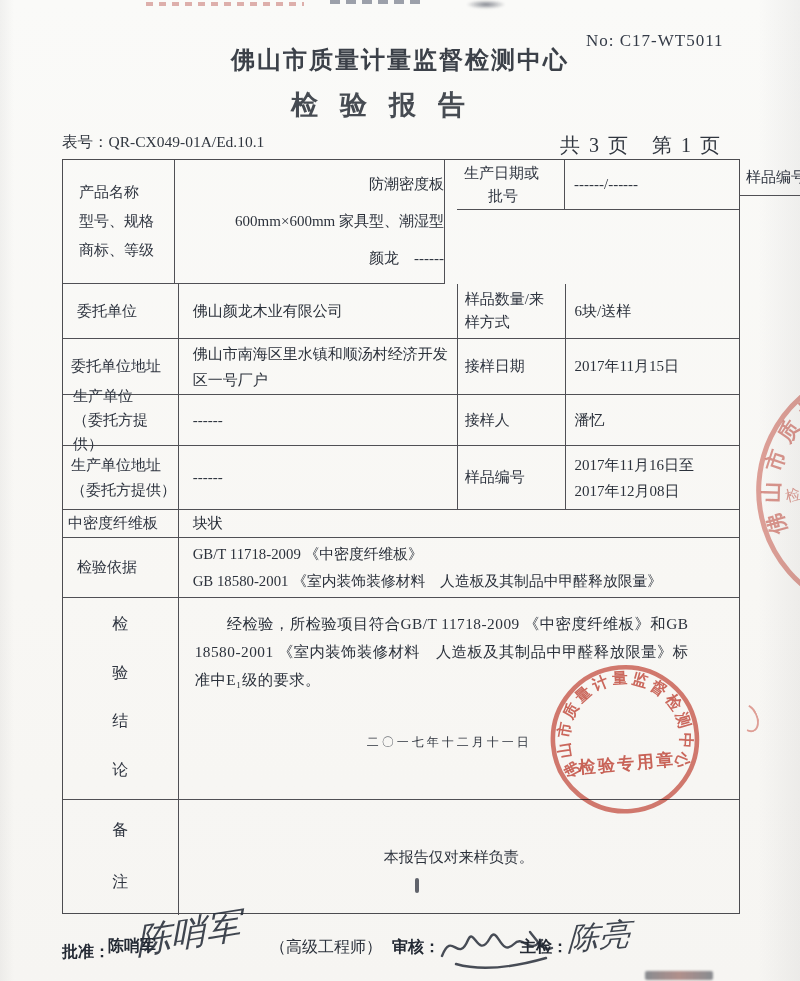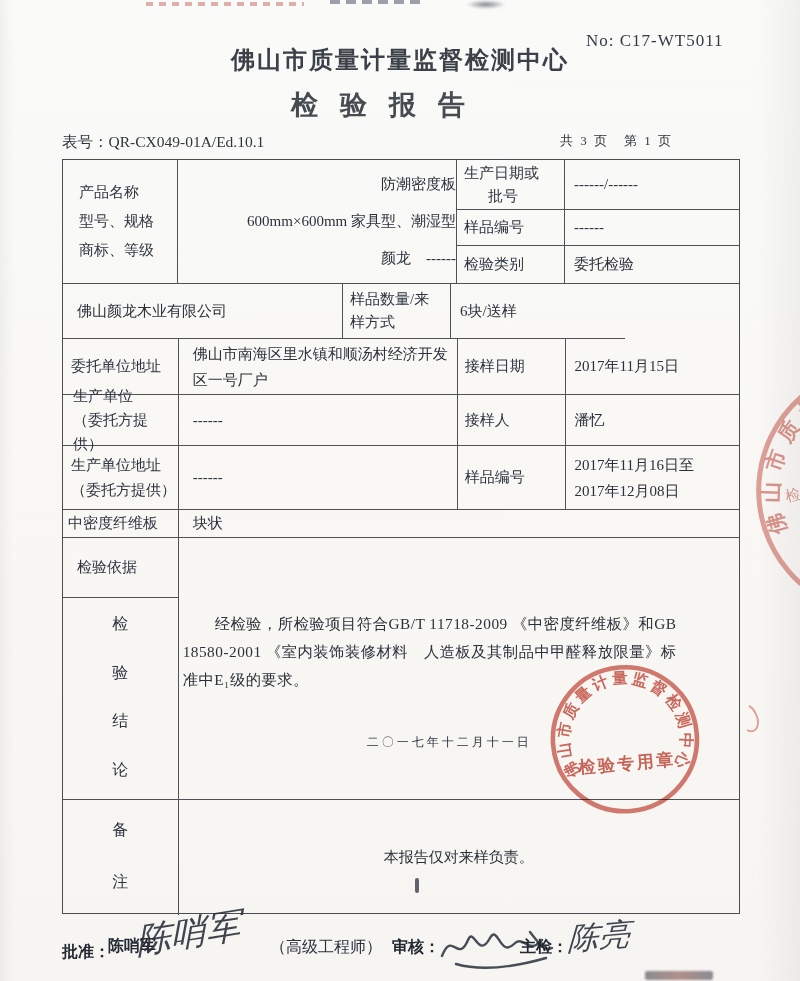--- a/index.html
+++ b/index.html
@@ -25,49 +25,49 @@
   .art-red-curl{position:absolute;left:738px;top:703px;width:16px;height:26px;
     border:2px solid rgba(198,72,58,.5);border-radius:50%;
     border-left-color:transparent;border-top-color:transparent;transform:rotate(-24deg);}
 
   .report-no{position:absolute;top:31px;left:586px;font-size:17px;letter-spacing:1px;color:#343b47;}
   .center-name{position:absolute;top:44px;left:0;width:100%;text-align:center;
     font-size:24px;font-weight:bold;letter-spacing:2px;color:#3c4149;}
   .report-title{position:absolute;top:87px;left:0;width:100%;text-align:center;
     font-size:27px;font-weight:bold;letter-spacing:22px;transform:translateX(-11px);color:#464b52;}
   .form-no{position:absolute;top:132px;left:62px;font-size:15.5px;color:#30363f;}
-  .page-count{position:absolute;top:132px;left:560px;font-size:13px;letter-spacing:2px;color:#30363f;}
+  .page-count{position:absolute;top:132px;left:560px;font-size:20px;letter-spacing:2px;color:#30363f;}
 
   
   .tbl{position:absolute;left:62px;top:159px;width:678px;height:755px;
     border:1.4px solid #4c4c50;box-sizing:border-box;font-size:15px;}
   .tr{display:flex;width:100%;box-sizing:border-box;}
   .td{box-sizing:border-box;border-right:1px solid #505055;border-bottom:1px solid #505055;
     display:flex;flex-direction:column;justify-content:center;}
   .td.last{border-right:none;}
   .tr.lastrow > .td, .tr.lastrow .stack-row:last-child .td{border-bottom:none;}
   .c1{width:116px;}
   .c2{width:280px;}
   .c3{width:108px;}
   .c4{width:174px;}
   .cmerge{width:562px;}
-  .stack{width:282px;display:flex;flex-direction:column;}
+  .stack{width:282px;display:flex;margin-left:12px;}
   .stack-row{display:flex;width:100%;}
   .lab{padding-left:16px;line-height:29px;color:#2f3540;}
   .lab-c{text-align:left;padding-left:14px;}
   .lab3{padding-left:7px;line-height:23px;color:#2f3540;}
   .val{padding-left:14px;color:#2b313b;}
   .val4{padding-left:9px;color:#2b313b;}
   .mid-center{text-align:right;line-height:37px;color:#2b313b;}
   .wrapval{padding-left:14px;padding-right:0;line-height:26px;color:#2b313b;}
   .vlabel{align-items:center;justify-content:space-between;padding:16px 0 18px 0;
     font-size:16px;color:#2f3540;}
   .vlabel span{display:block;}
   .concl{position:relative;justify-content:flex-start;}
-  .concl-par{position:absolute;top:12px;left:4px;right:6px;line-height:28px;
+  .concl-par{position:absolute;top:12px;left:16px;right:6px;line-height:28px;
     letter-spacing:.5px;color:#2b313b;font-size:15.3px;white-space:nowrap;}
   .concl-par .ln1{padding-left:32px;}
   .concl-date{position:absolute;top:136px;left:188px;font-size:12px;letter-spacing:3px;color:#2b313b;}
   .concl-note{position:absolute;top:169px;left:172px;font-size:14.3px;letter-spacing:.5px;color:#323842;}
   .remark-val{text-align:center;color:#2b313b;}
   .remark-smudge{position:absolute;left:236px;top:78px;width:4px;height:15px;
     background:rgba(45,50,62,.75);border-radius:2px;filter:blur(.4px);}
 
   
   .sig-row{position:absolute;left:62px;top:926px;width:690px;height:58px;font-size:16px;}
@@ -139,20 +139,23 @@
             <span>检验类别</span>
           </div>
           <div class="td c4 val4 last">
             <span>委托检验</span>
           </div>
         </div>
       </div>
     </div>
 
     <div class="tr" style="height:55px">
+      <div class="td c1 lab lab-c">
+        <span>委托单位</span>
+      </div>
       <div class="td c2 val">
         <span>佛山颜龙木业有限公司</span>
       </div>
       <div class="td c3 lab3">
         <span>样品数量/来</span>
         <span>样方式</span>
       </div>
       <div class="td c4 val4 last">
         <span>6块/送样</span>
       </div>
@@ -211,20 +214,24 @@
         <span>中密度纤维板</span>
       </div>
       <div class="td cmerge val last">
         <span>块状</span>
       </div>
     </div>
 
     <div class="tr" style="height:60px">
       <div class="td c1 lab lab-c">
         <span>检验依据</span>
+      </div>
+      <div class="td cmerge val last" style="line-height:27px;font-size:14.8px">
+        <span>GB/T 11718-2009 《中密度纤维板》</span>
+        <span>GB 18580-2001 《室内装饰装修材料　人造板及其制品中甲醛释放限量》</span>
       </div>
     </div>
 
     <div class="tr" style="height:202px">
       <div class="td c1 vlabel">
         <span>检</span>
         <span>验</span>
         <span>结</span>
         <span>论</span>
       </div>

